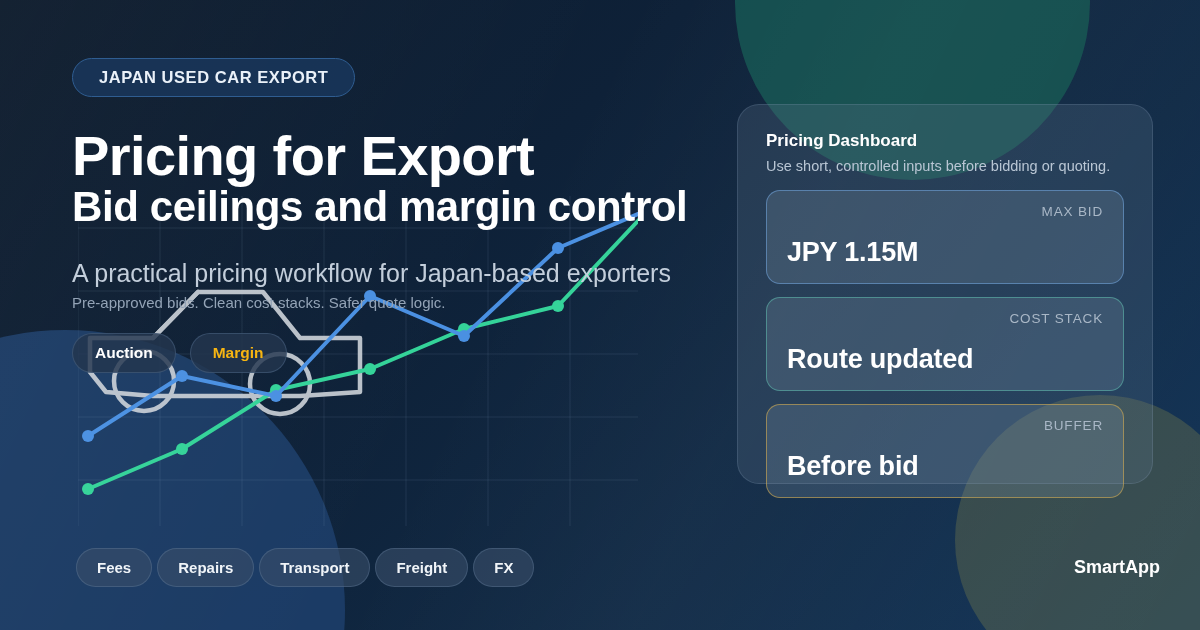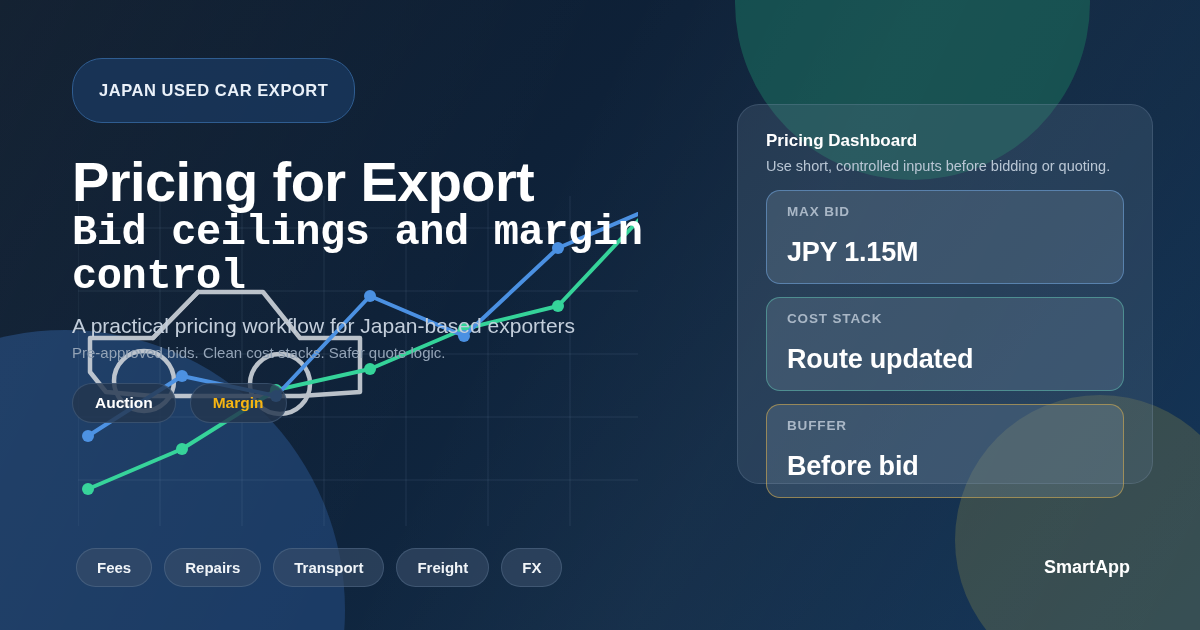--- a/index.html
+++ b/index.html
@@ -39,21 +39,21 @@
   }
 
   
   #chart { position:absolute; left:78px; top:196px; }
 
   
   .left { position:absolute; left:72px; top:58px; width:700px; z-index:5; }
 
   .badge {
     display:inline-block;
-    padding:22px 26px;
+    padding:9px 26px;
     border:1px solid #2f5d91;
     border-radius:30px;
     background:rgba(27,58,99,.72);
     color:#eaf1f9;
     font-size:16.5px;
     font-weight:bold;
     letter-spacing:.55px;
   }
 
   .h1 {
@@ -64,25 +64,24 @@
     color:#ffffff;
     letter-spacing:-.6px;
   }
   .h2 {
     font-size:42px;
     line-height:1.05;
     font-weight:bold;
     color:#ffffff;
     letter-spacing:-.4px;
     margin-top:2px;
-    font-family:Liberation Mono, monospace;
   }
   .sub1 {
-    margin-top:14px;
-    font-size:21px;
+    margin-top:30px;
+    font-size:25px;
     color:#c3cedb;
     font-weight:normal;
   }
   .sub2 {
     margin-top:6px;
     font-size:15px;
     color:#93a3b6;
   }
 
   .pills { margin-top:22px; display:flex; gap:14px; }
@@ -94,21 +93,21 @@
     font-size:15.5px;
     font-weight:bold;
   }
   .pill.c-white  { color:#ffffff; }
   .pill.c-blue   { color:#58a0f0; }
   .pill.c-amber  { color:#f7b512; }
 
   
   .tags {
     position:absolute; left:76px; top:548px;
-    display:flex; gap:12px; z-index:5;
+    display:flex; gap:5px; z-index:5;
   }
   .tag {
     padding:10px 20px;
     border-radius:20px;
     background:rgba(56,78,105,.62);
     border:1px solid rgba(116,142,172,.30);
     color:#f0f4f8;
     font-size:15px;
     font-weight:bold;
   }
@@ -133,37 +132,38 @@
     white-space:nowrap;
   }
   .cards { margin-top:16px; display:flex; flex-direction:column; gap:13px; }
   .card {
     border-radius:14px;
     padding:13px 20px 15px 20px;
     background:rgba(122,145,168,.26);
   }
   .card-label {
     font-size:13.5px;
-    font-weight:bold;
+    font-weight:normal;
     color:#a9b7c6;
     letter-spacing:.85px;
+    text-align:right;
   }
   .card-value {
     margin-top:18px;
     font-size:27px;
     font-weight:bold;
     color:#ffffff;
     letter-spacing:-.2px;
   }
   .card.b-blue  { border:1px solid rgba(110,160,215,.60); }
   .card.b-teal  { border:1px solid rgba(92,180,168,.60); }
   .card.b-amber { border:1px solid rgba(200,165,80,.65); }
 
   .brand {
-    position:absolute; left:1044px; top:557px;
+    position:absolute; left:1074px; top:557px;
     font-size:18px; font-weight:bold; color:#ffffff;
     z-index:6;
   }
 </style>
 </head>
 <body>
 
 <div id="stage">
 
   <div class="blob blob-blue-bl"></div>

